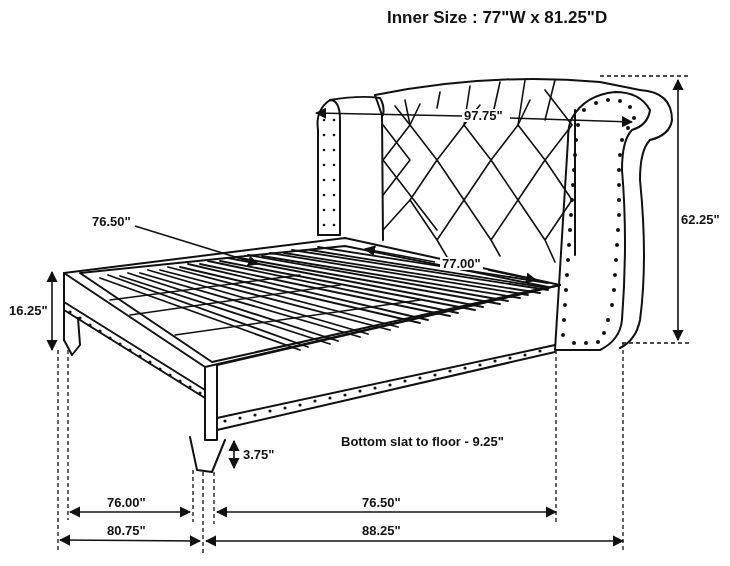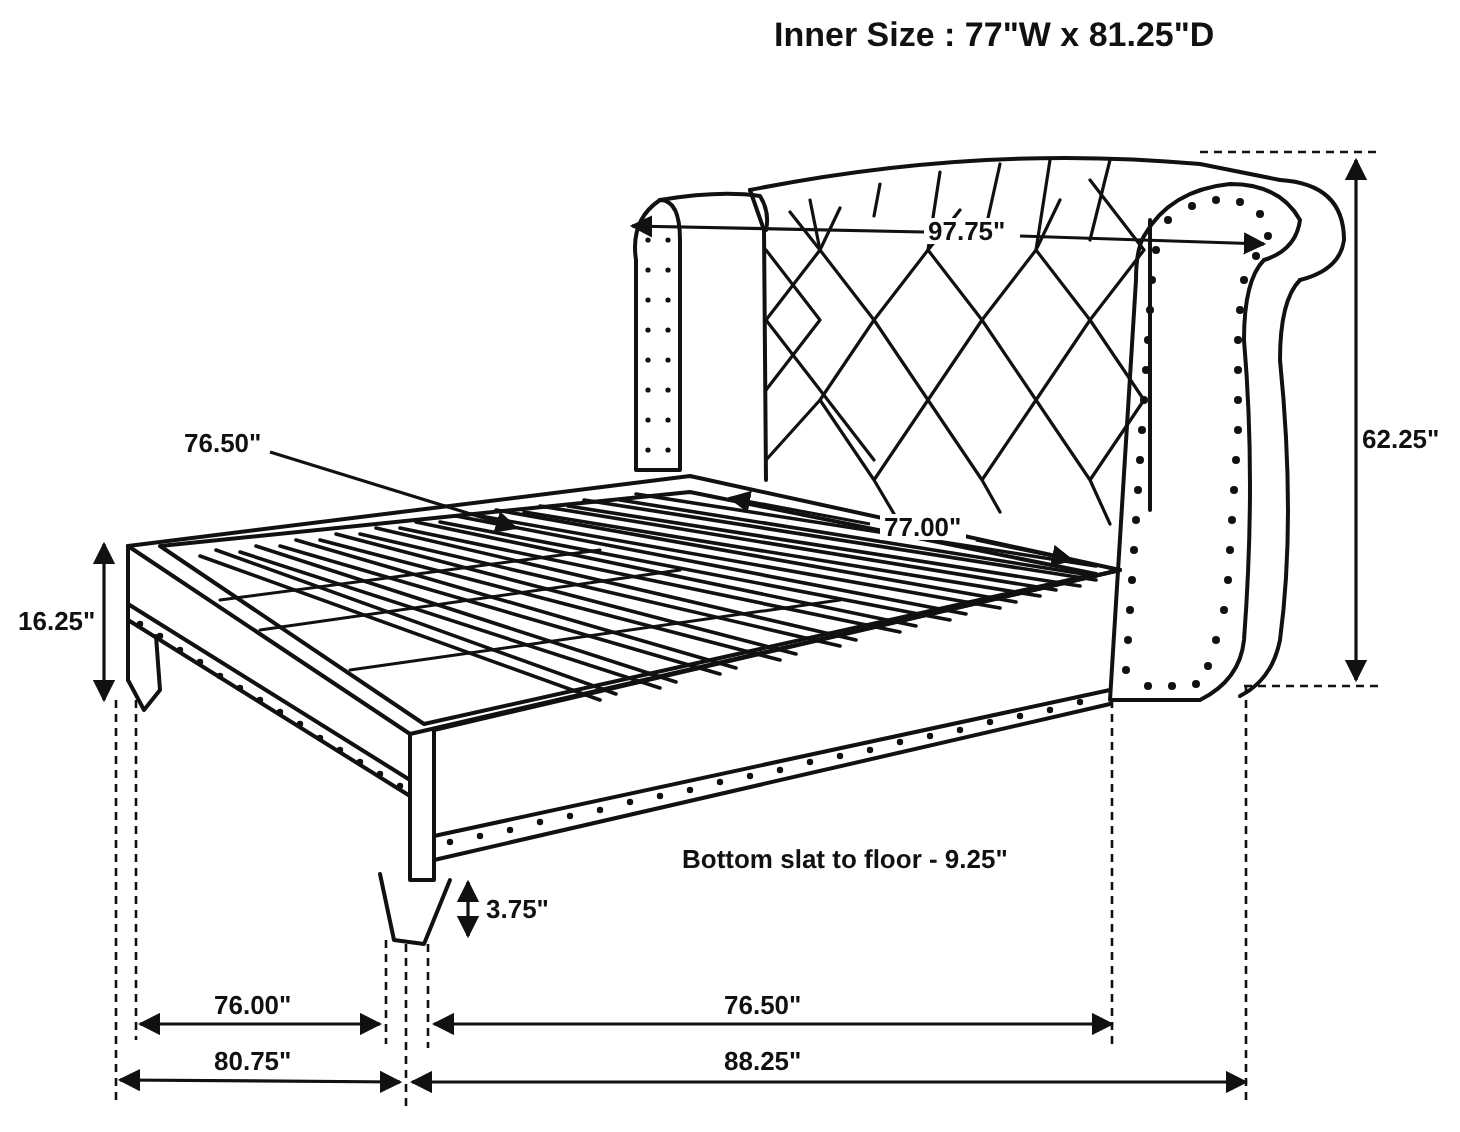--- a/index.html
+++ b/index.html
@@ -217,19 +217,19 @@
   </svg>
 
   <div class="lbl title" style="left:387px; top:9px;">Inner Size : 77"W x 81.25"D</div>
 
   <div class="lbl dim bg-white" style="left:462px; top:109px;">97.75"</div>
   <div class="lbl dim" style="left:681px; top:213px;">62.25"</div>
   <div class="lbl dim" style="left:92px; top:215px;">76.50"</div>
   <div class="lbl dim bg-white" style="left:440px; top:257px;">77.00"</div>
   <div class="lbl dim" style="left:9px; top:304px;">16.25"</div>
   <div class="lbl dim" style="left:243px; top:448px;">3.75"</div>
-  <div class="lbl dim" style="left:341px; top:423px;">Bottom slat to floor - 9.25"</div>
+  <div class="lbl dim" style="left:341px; top:435px;">Bottom slat to floor - 9.25"</div>
 
   <div class="lbl dim" style="left:107px; top:496px;">76.00"</div>
   <div class="lbl dim" style="left:107px; top:524px;">80.75"</div>
   <div class="lbl dim" style="left:362px; top:496px;">76.50"</div>
   <div class="lbl dim" style="left:362px; top:524px;">88.25"</div>
 </div>
 
 </body></html>

